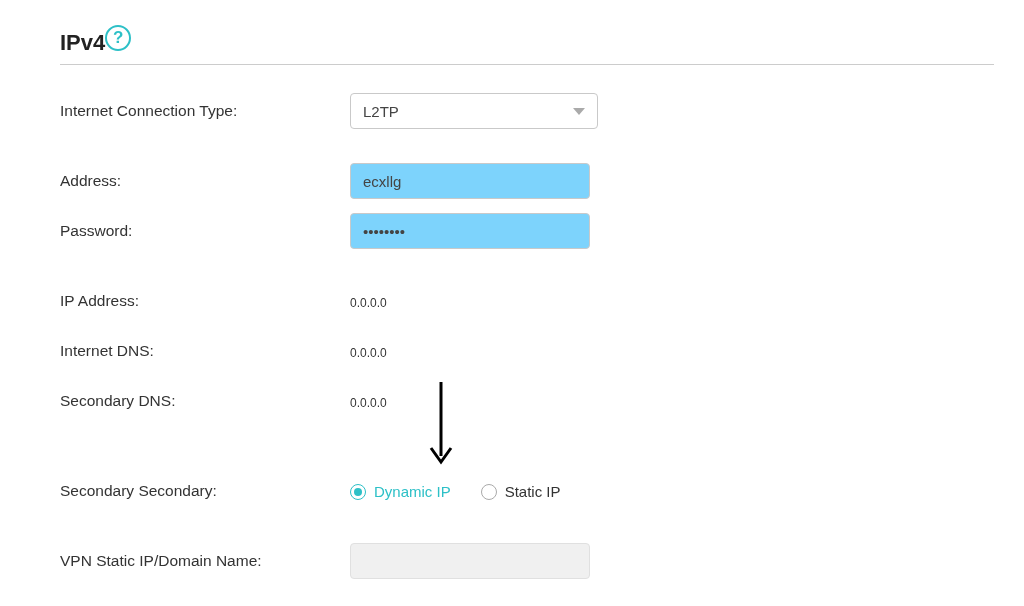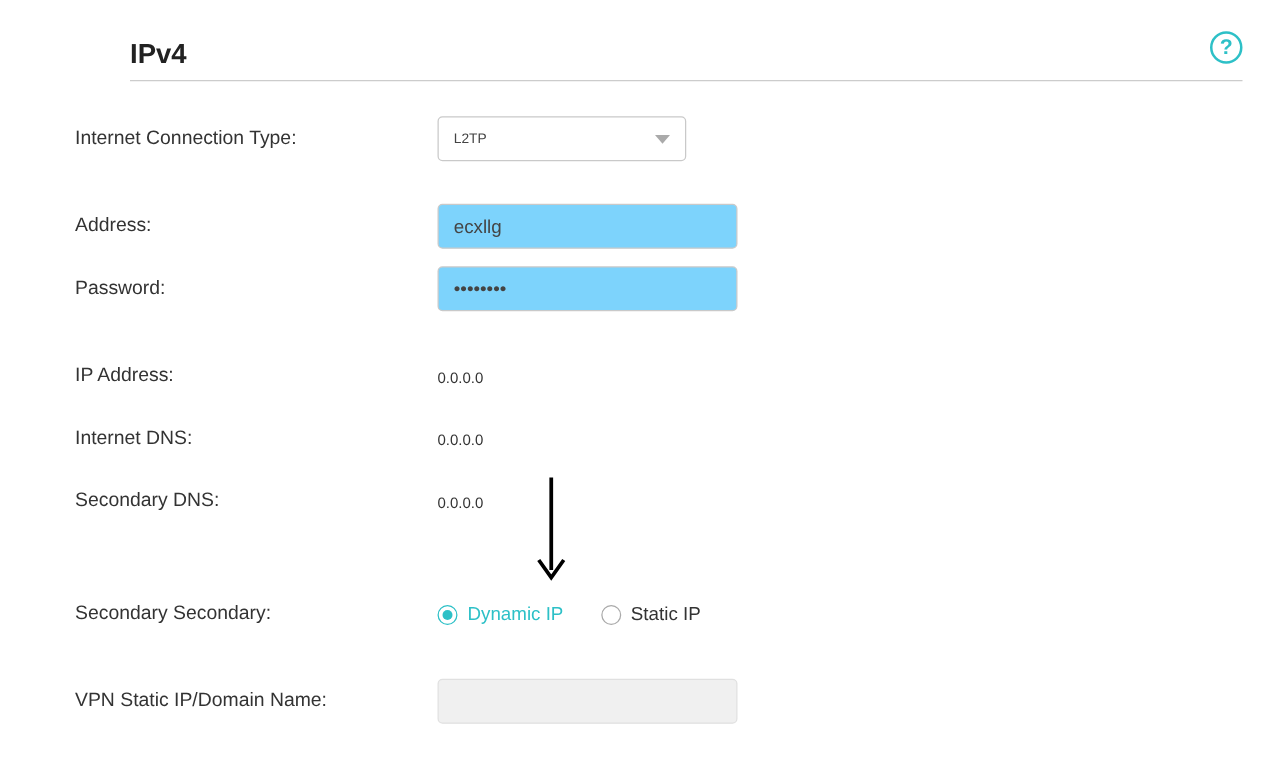--- a/index.html
+++ b/index.html
@@ -8,26 +8,25 @@
       background: #fff;
       color: #333;
       font-size: 15px;
       width: 1024px;
       height: 606px;
       padding: 30px 30px 30px 60px;
       position: relative;
     }
     .header-row {
       display: flex;
-      justify-content: space-between;
+      justify-content: flex-start;
       align-items: center;
       border-bottom: 1px solid #ccc;
       padding-bottom: 8px;
       margin-bottom: 28px;
-      margin-left: 44px;
     }
     .page-title {
       font-size: 22px;
       font-weight: 600;
       color: #222;
     }
     .help-icon {
       width: 26px;
       height: 26px;
       border: 2.5px solid #2dc0c7;
@@ -71,22 +70,22 @@
       outline: none;
     }
     .input-shaded {
       background: #f0f0f0;
       border: 1px solid #e0e0e0;
     }
     .select-box {
       border: 1px solid #c9c9c9;
       border-radius: 4px;
       padding: 7px 12px;
-      font-size: 11px;
-      width: 199px;
+      font-size: 15px;
+      width: 248px;
       height: 36px;
       color: #444;
       background: #fff;
       display: flex;
       align-items: center;
       justify-content: space-between;
       cursor: pointer;
     }
     .dropdown-caret {
       width: 0;

